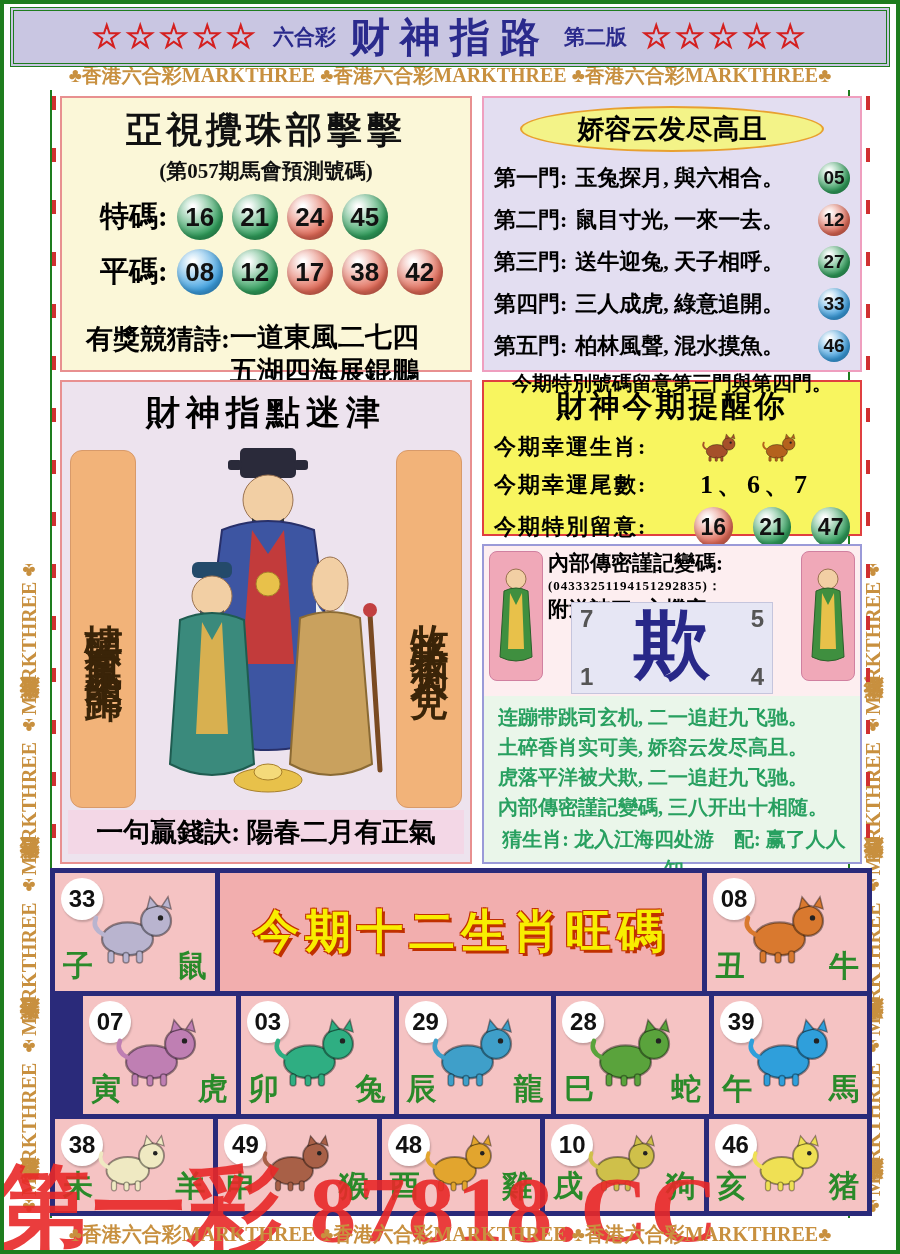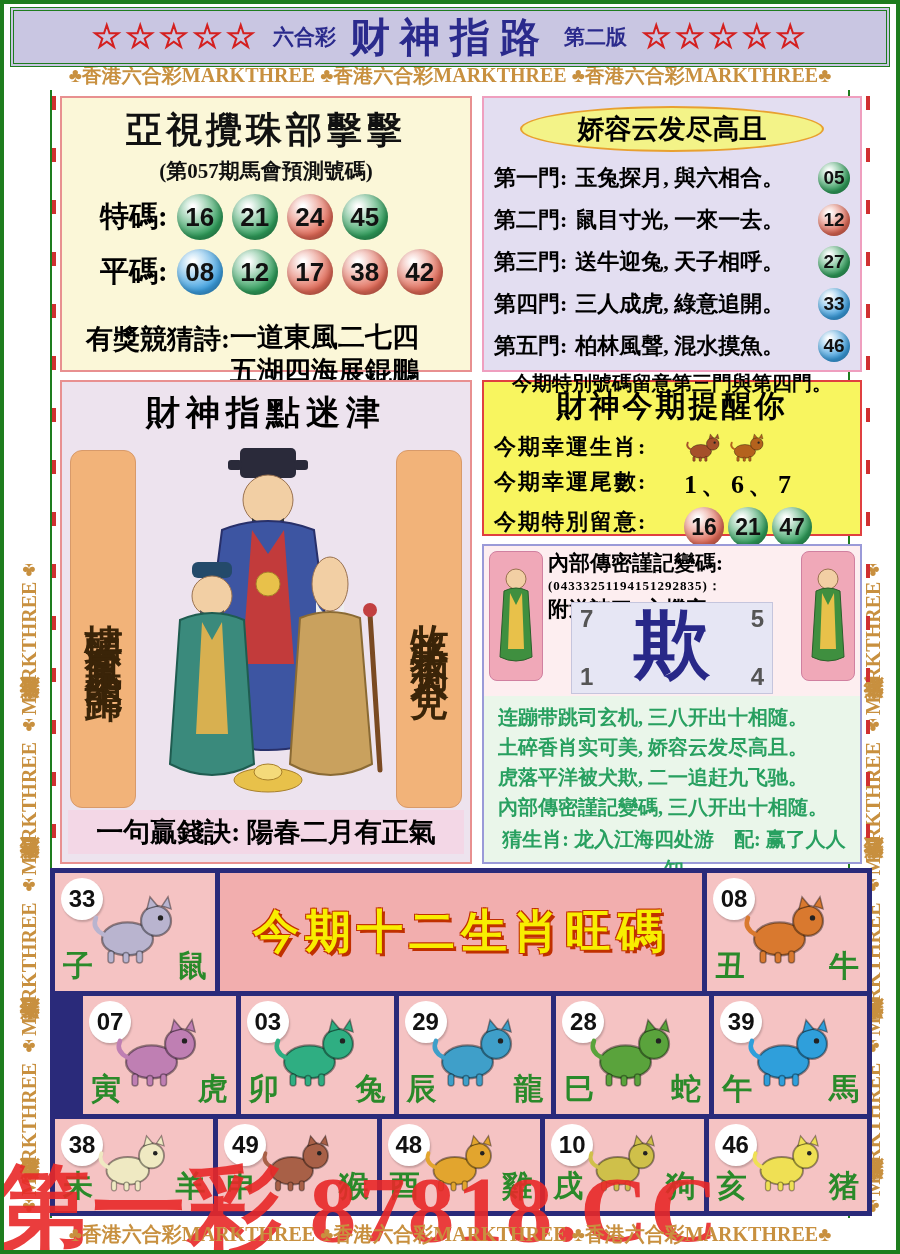--- a/index.html
+++ b/index.html
@@ -65,21 +65,21 @@
     display:flex;align-items:center;justify-content:center;font-size:27px;font-weight:bold;}
   .d-row{display:flex;align-items:center;margin-top:10px;justify-content:center;}
   .d-label{font-size:22px;font-weight:bold;margin-right:8px;}
   .d-text{font-size:22px;font-weight:bold;}
   .d-row .ball{margin-left:auto;}
   .d-note{text-align:center;font-size:20px;font-weight:bold;margin-top:8px;}
 
   
   .remind{width:380px;height:156px;background:#f8f55f;border:2px solid #e04040;margin-top:8px;padding:4px 10px;}
   .r-title{text-align:center;font-size:30px;font-weight:bold;letter-spacing:3px;}
-  .r-row{display:flex;align-items:flex-start;margin-top:5px;gap:4px;}
+  .r-row{display:flex;align-items:center;margin-top:5px;gap:20px;}
   .r-label{font-size:22px;font-weight:bold;letter-spacing:2px;width:186px;}
   .r-val{font-size:26px;font-weight:bold;letter-spacing:4px;}
   .zicon{width:40px;height:30px;display:inline-block;}
 
   
   .secret{position:relative;width:380px;height:320px;border:2px solid #9a9ad8;margin-top:8px;background:#eaf6ea;}
   .s-pink{position:absolute;left:0;top:0;right:0;height:150px;background:#fdeef0;}
   .godcard{position:absolute;top:5px;width:52px;height:128px;background:#f0a8b8;border:1px solid #d080a0;border-radius:8px;
     display:flex;align-items:center;justify-content:center;}
   .godcard.gl{left:5px;} .godcard.gr{right:5px;}
@@ -311,21 +311,21 @@
         </div>
         <div class="charbox">
           <span class="corner c-tl">7</span>
           <span class="corner c-tr">5</span>
           <span class="corner c-bl">1</span>
           <span class="corner c-br">4</span>
           <span class="big">欺</span>
         </div>
       </div>
       <div class="s-verse">
-        <div>连蹦带跳司玄机, 三八开出十相随。</div>
+        <div>连蹦带跳司玄机, 二一追赶九飞驰。</div>
         <div>土碎香肖实可美, 娇容云发尽高且。</div>
         <div>虎落平洋被犬欺, 二一追赶九飞驰。</div>
         <div>內部傳密謹記變碼, 三八开出十相随。</div>
         <div class="s-red">猜生肖: 龙入江海四处游　配: 赢了人人知</div>
         <div class="s-red">猜: 门前一狗不用追</div>
       </div>
     </div>
   </div>
 
   <div class="grid">

